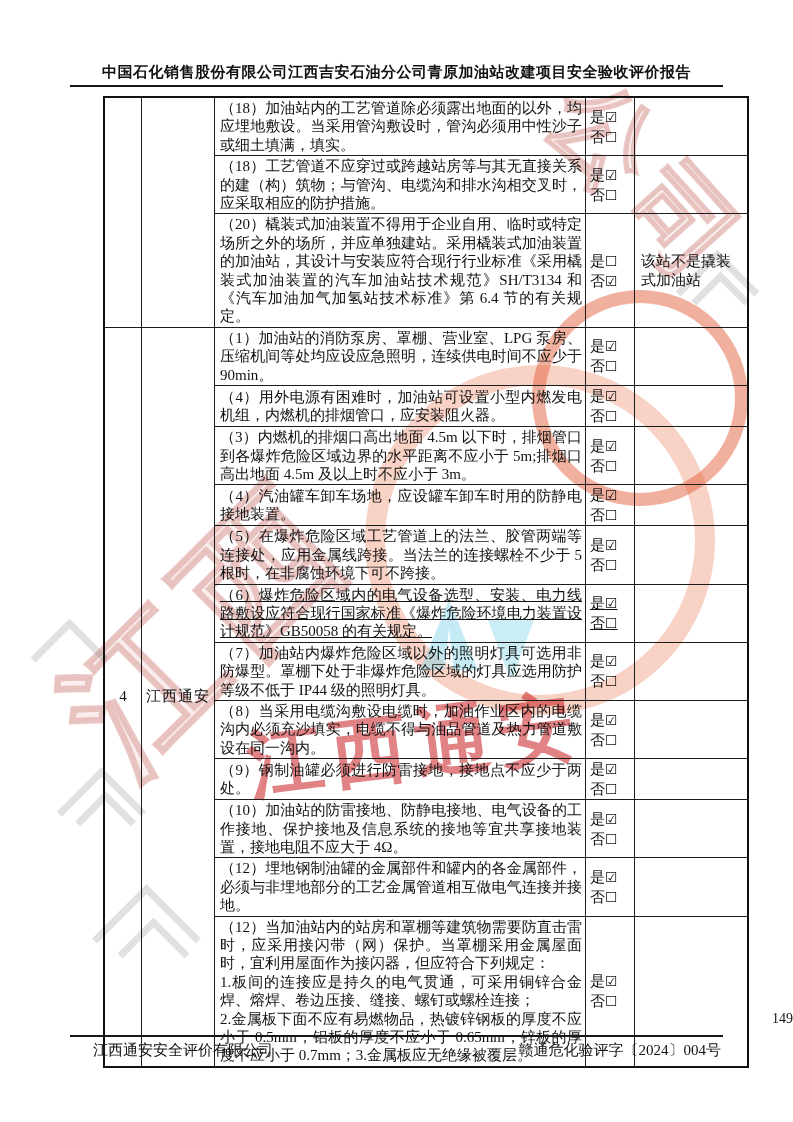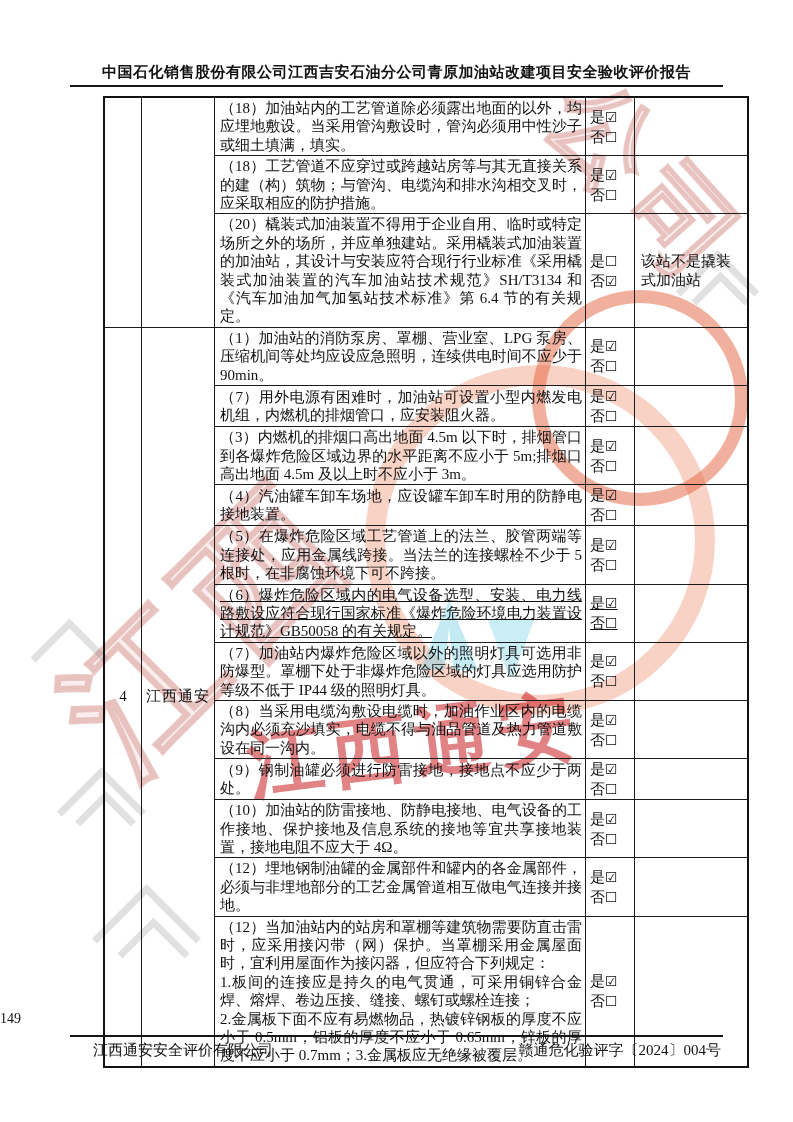--- a/index.html
+++ b/index.html
@@ -27,21 +27,21 @@
     font-family:"Liberation Serif","DejaVu Serif",serif;font-weight:bold;line-height:1;white-space:nowrap;
     color:rgba(215,150,145,.16);
     -webkit-text-stroke:2px rgba(215,150,145,.50);
   }
   .wm-outline-bl{left:38px;top:690px;font-size:150px;letter-spacing:16px;transform:rotate(-45deg);transform-origin:left top;}
   .wm-outline-tr{left:608px;top:62px;font-size:104px;letter-spacing:12px;transform:rotate(48deg);transform-origin:left top;}
   .chev{position:absolute;z-index:0;pointer-events:none;border-top:7px solid rgba(120,120,120,.22);border-right:7px solid rgba(120,120,120,.22);transform:rotate(-45deg);}
   
   .doc-title{position:absolute;z-index:2;top:63px;left:0;width:100%;text-align:center;font-size:15px;font-weight:bold;letter-spacing:.5px;}
   .header-rule{position:absolute;z-index:2;top:85px;left:70px;right:70px;border-bottom:2px solid #161616;}
-  .page-number{position:absolute;z-index:2;top:1011px;left:0;width:100%;text-align:left;font-size:14px;}
+  .page-number{position:absolute;z-index:2;top:1011px;left:0;width:100%;text-align:right;font-size:14px;}
   .footer-rule{position:absolute;z-index:2;top:1035px;left:70px;right:70px;border-bottom:2px solid #161616;}
   .footer-left{position:absolute;z-index:2;top:1041px;left:93px;font-size:15px;font-family:Liberation Serif, serif;}
   .footer-right{position:absolute;z-index:2;top:1041px;right:72px;font-size:15px;}
   
   .tbl-wrap{position:absolute;z-index:1;left:103px;top:96px;}
   table.checklist{border-collapse:collapse;table-layout:fixed;width:618px;background:transparent;}
   table.checklist td{border:1px solid #1c1c1c;background:transparent;}
   table.checklist{border:2px solid #111;}
   .c-no{width:34px;text-align:center;vertical-align:middle;font-size:15px;}
   .c-cat{width:70px;text-align:center;vertical-align:middle;font-size:15px;letter-spacing:1px;}
@@ -106,21 +106,21 @@
             <td class="c-no" rowspan="12"><span>4</span></td>
             <td class="c-cat" rowspan="12"><span>江西通安</span></td>
             <td class="c-text"><span>（1）加油站的消防泵房、罩棚、营业室、LPG 泵房、压缩机间等处均应设应急照明，连续供电时间不应少于90min。</span></td>
             <td class="c-ans">
               <div><span>是</span><span class="mark">☑</span></div>
               <div><span>否</span><span class="mark">☐</span></div>
             </td>
             <td class="c-rem"><span></span></td>
           </tr>
           <tr style="height: 36px;">
-            <td class="c-text"><span>（7）用外电源有困难时，加油站可设置小型内燃发电机组，内燃机的排烟管口，应安装阻火器。</span></td>
+            <td class="c-text"><span>（4）用外电源有困难时，加油站可设置小型内燃发电机组，内燃机的排烟管口，应安装阻火器。</span></td>
             <td class="c-ans">
               <div><span>是</span><span class="mark">☑</span></div>
               <div><span>否</span><span class="mark">☐</span></div>
             </td>
             <td class="c-rem"><span></span></td>
           </tr>
           <tr style="height: 55px;">
             <td class="c-text"><span>（3）内燃机的排烟口高出地面 4.5m 以下时，排烟管口到各爆炸危险区域边界的水平距离不应小于 5m;排烟口高出地面 4.5m 及以上时不应小于 3m。</span></td>
             <td class="c-ans">
               <div><span>是</span><span class="mark">☑</span></div>

